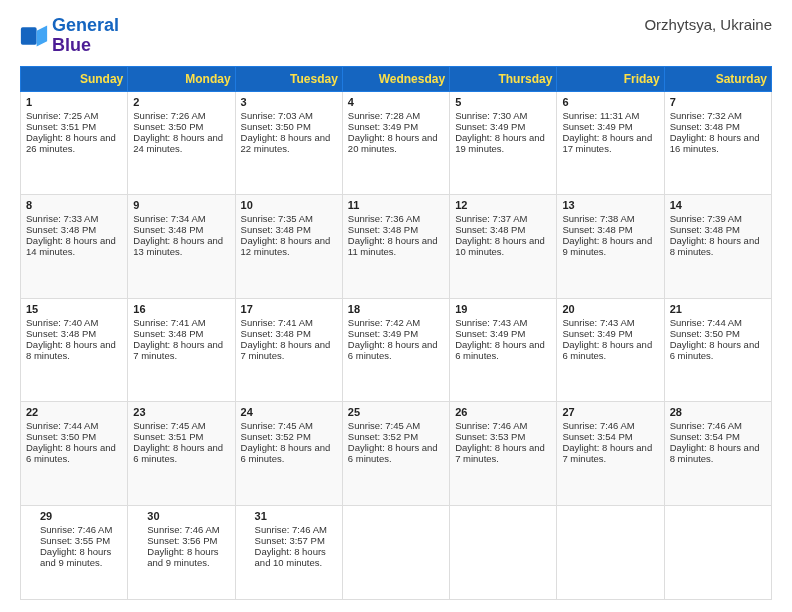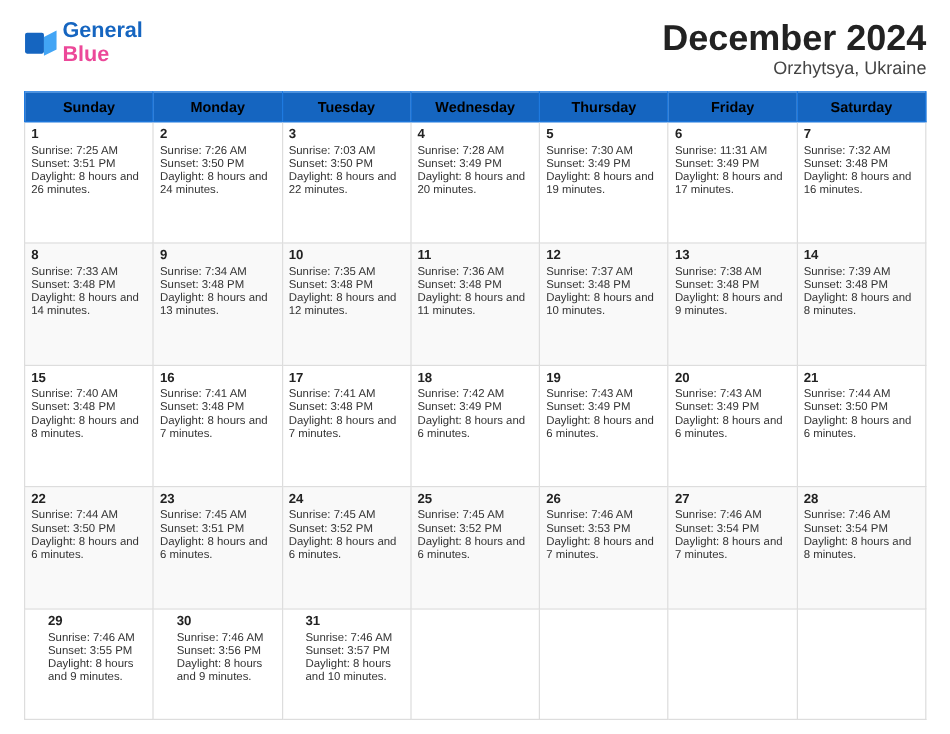--- a/index.html
+++ b/index.html
@@ -57,25 +57,25 @@
     }
     .calendar {
       flex: 1;
       border: 1px solid #ccc;
       border-collapse: collapse;
       width: 100%;
       table-layout: fixed;
     }
     .calendar th {
       background: #1565c0;
-      color: #000000;
+      color: #fde047;
       font-size: 12px;
       font-weight: bold;
       padding: 5px 4px;
-      text-align: center;
+      text-align: right;
       border: 1px solid #1e7ae0;
     }
     .calendar td {
       vertical-align: top;
       border: 1px solid #ddd;
       padding: 4px 5px;
       font-size: 9.5px;
       color: #333;
       background: #fff;
       height: 86px;
@@ -103,25 +103,24 @@
 
 <div class="page">
   <div class="header">
     <div class="logo">
       <svg class="logo-icon" viewBox="0 0 32 32" xmlns="http://www.w3.org/2000/svg">
         <rect x="1" y="6" width="18" height="20" rx="2" fill="#1565c0"></rect>
         <polygon points="19,10 31,4 31,22 19,28" fill="#42a5f5"></polygon>
       </svg>
       <div class="logo-text">
         <span>General</span><br>
-        <span style="color:#ec4899">Blue</span>
+        <span style="color:#4c1d95">Blue</span>
       </div>
     </div>
     <div class="title-block">
-      <h1>December 2024</h1>
       <h2>Orzhytsya, Ukraine</h2>
     </div>
   </div>
 
   <table class="calendar">
     <thead>
       <tr>
         <th>Sunday</th>
         <th>Monday</th>
         <th>Tuesday</th>

